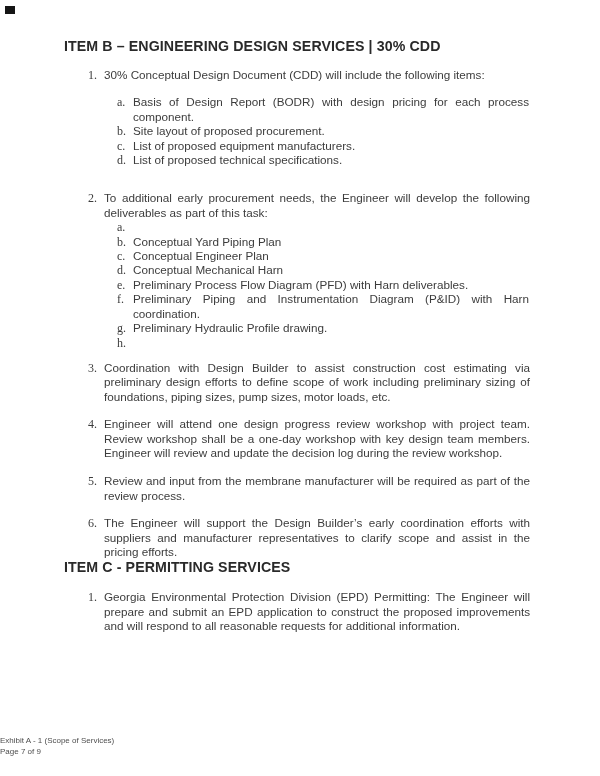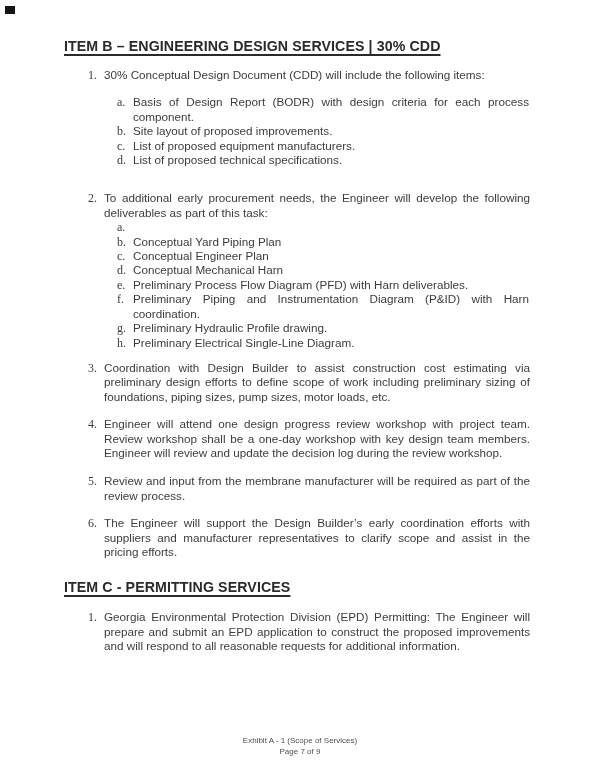--- a/index.html
+++ b/index.html
@@ -16,27 +16,26 @@
     position:absolute; left:5px; top:6px;
     width:10px; height:8px;
     background:#151515;
   }
   .heading {
     margin-left:64px;
     font-size:14.2px; font-weight:bold;
     color:#2a2a2a;
     line-height:17px;
     letter-spacing:0.1px;
-    text-decoration:underline;
     text-decoration-thickness:1.6px;
     text-underline-offset:2.5px;
     white-space:nowrap;
   }
   .heading-b { padding-top:38px; }
-  .heading-c { margin-top:20px; }
+  .heading-c { margin-top:0; }
   .item {
     display:flex;
     margin-left:88px;
     font-size:11.7px;
     line-height:14.4px;
   }
   .num {
     flex:none; width:16px;
     font-family:"Liberation Serif", serif;
     font-size:12px;
@@ -57,21 +56,20 @@
   .m-item1 { margin-top:13px; }
   .m-sub1  { margin-top:13px; }
   .m-item2 { margin-top:24px; }
   .m-item3 { margin-top:11px; }
   .m-item4 { margin-top:13px; }
   .m-item5 { margin-top:14px; }
   .m-item6 { margin-top:13px; }
   .m-itemc1{ margin-top:14px; }
   .footer {
     position:absolute; left:0; right:0; top:736px;
-    text-align:center;
     font-size:8px; line-height:10.5px;
     color:#4e4e4e;
     filter:blur(0.2px);
   }
 </style>
 </head>
 <body>
 
 <div class="page">
   <div class="scan-mark"></div>
@@ -80,25 +78,25 @@
 
     <div class="heading heading-b">ITEM B – ENGINEERING DESIGN SERVICES | 30% CDD</div>
 
     <div class="item m-item1">
       <span class="num">1.</span>
       <span class="itext">30% Conceptual Design Document (CDD) will include the following items:</span>
     </div>
 
     <div class="subitem m-sub1">
       <span class="letter">a.</span>
-      <span class="stext">Basis of Design Report (BODR) with design criteria for each process component.</span>
+      <span class="stext">Basis of Design Report (BODR) with design pricing for each process component.</span>
     </div>
     <div class="subitem">
       <span class="letter">b.</span>
-      <span class="stext">Site layout of proposed improvements.</span>
+      <span class="stext">Site layout of proposed procurement.</span>
     </div>
     <div class="subitem">
       <span class="letter">c.</span>
       <span class="stext">List of proposed equipment manufacturers.</span>
     </div>
     <div class="subitem">
       <span class="letter">d.</span>
       <span class="stext">List of proposed technical specifications.</span>
     </div>
 
@@ -129,21 +127,20 @@
     <div class="subitem">
       <span class="letter">f.</span>
       <span class="stext">Preliminary Piping and Instrumentation Diagram (P&amp;ID) with Harn coordination.</span>
     </div>
     <div class="subitem">
       <span class="letter">g.</span>
       <span class="stext">Preliminary Hydraulic Profile drawing.</span>
     </div>
     <div class="subitem">
       <span class="letter">h.</span>
-      <span class="stext">Preliminary Electrical Single-Line Diagram.</span>
     </div>
 
     <div class="item m-item3">
       <span class="num">3.</span>
       <span class="itext">Coordination with Design Builder to assist construction cost estimating via preliminary design efforts to define scope of work including preliminary sizing of foundations, piping sizes, pump sizes, motor loads, etc.</span>
     </div>
 
     <div class="item m-item4">
       <span class="num">4.</span>
       <span class="itext">Engineer will attend one design progress review workshop with project team. Review workshop shall be a one-day workshop with key design team members. Engineer will review and update the decision log during the review workshop.</span>

